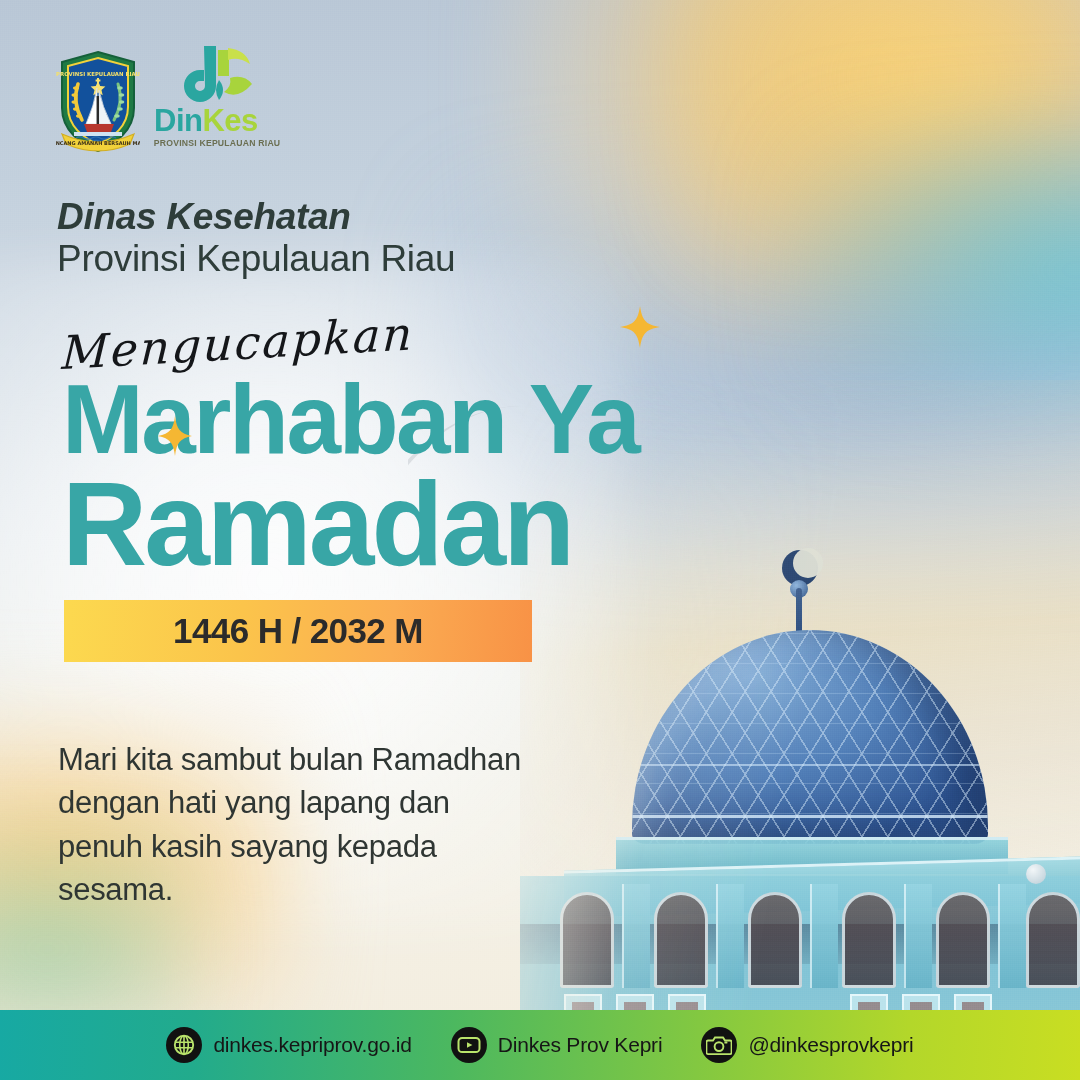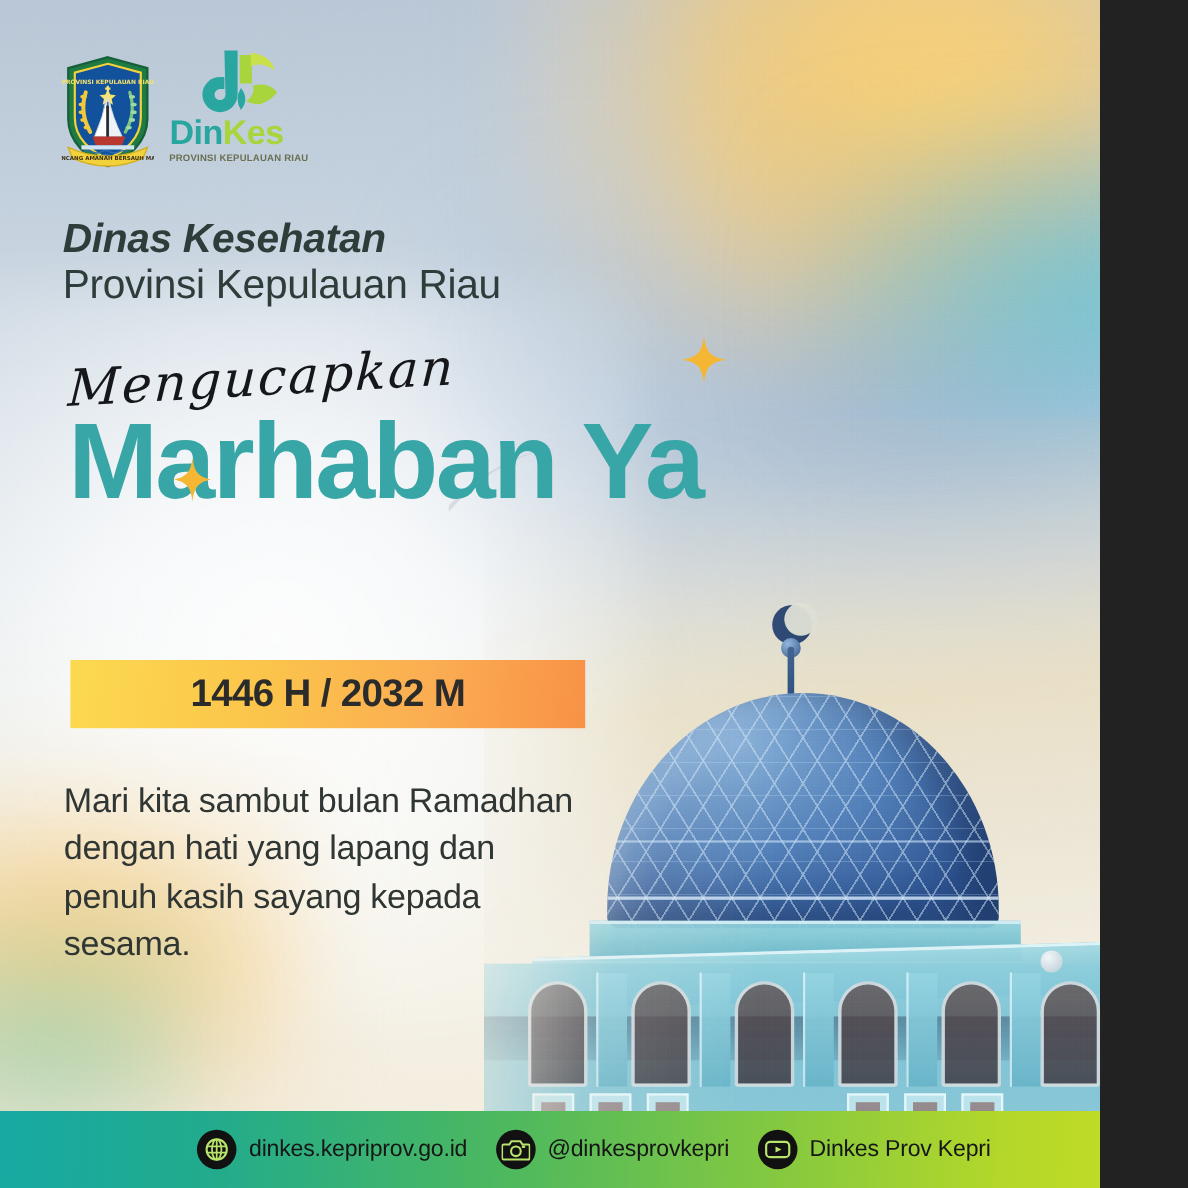--- a/index.html
+++ b/index.html
@@ -2,21 +2,21 @@
 <html><head>
 <meta charset="utf-8">
 <style>
   html, body {
     margin: 0;
     padding: 0;
     background: #222;
   }
   #poster {
     position: relative;
-    width: 1000px;
+    width: 1080px;
     height: 1080px;
     overflow: hidden;
     font-family: "Liberation Sans", sans-serif;
     background: #cfd9e4;
     isolation: isolate;
   }
 
   
   .bg-base {
     position: absolute; inset: 0;
@@ -389,21 +389,21 @@
   .badge span {
     font-size: 35px;
     font-weight: 700;
     color: #2b2b2b;
     letter-spacing: -0.6px;
   }
 
   
   .body-text {
     position: absolute;
-    left: 58px; top: 706px;
+    left: 58px; top: 738px;
     width: 470px;
     font-size: 31px;
     line-height: 1.40;
     color: #2f3633;
     letter-spacing: -0.3px;
     z-index: 5;
   }
 
   
   .footer {
@@ -413,21 +413,21 @@
     background: linear-gradient(93deg,
       #17a9a3 0%,
       #22ab8c 18%,
       #4cb85f 42%,
       #86c93f 66%,
       #b3d72a 84%,
       #c9de22 100%);
     display: flex;
     align-items: center;
     justify-content: center;
-    gap: 0px;
+    gap: 13px;
     z-index: 10;
   }
   .f-item {
     display: flex;
     align-items: center;
     gap: 11px;
     margin-right: 26px;
   }
   .f-item:last-child { margin-right: 0; }
   .f-icon {
@@ -571,20 +571,21 @@
 
   <div class="org">
     <div class="l1">Dinas Kesehatan</div>
     <div class="l2">Provinsi Kepulauan Riau</div>
   </div>
 
   <div class="script-word">Mengucapkan</div>
 
   <div class="headline">
     <span>Marhaban Ya</span>
+    <span class="hl2">Ramadan</span>
   </div>
 
   <div class="spark" style="left:620px; top:306px;">
     <svg width="40" height="42" viewBox="0 0 40 42">
       <path d="M20 0 C22 14 26 19 40 21 C26 23 22 28 20 42 C18 28 14 23 0 21 C14 19 18 14 20 0 Z" fill="#f5b733"></path>
     </svg>
   </div>
   <div class="spark" style="left:158px; top:416px;">
     <svg width="34" height="40" viewBox="0 0 34 40">
       <path d="M17 0 C18.6 13 22 17.5 34 20 C22 22.5 18.6 27 17 40 C15.4 27 12 22.5 0 20 C12 17.5 15.4 13 17 0 Z" fill="#f5b733"></path>
@@ -605,34 +606,34 @@
           <circle cx="12" cy="12" r="9.2" fill="none" stroke="#b9e36b" stroke-width="1.9"></circle>
           <ellipse cx="12" cy="12" rx="4.3" ry="9.2" fill="none" stroke="#b9e36b" stroke-width="1.6"></ellipse>
           <path d="M3 9.2 H21 M3 14.8 H21 M12 2.8 V21.2" stroke="#b9e36b" stroke-width="1.6"></path>
         </svg>
       </span>
       <span class="f-label">dinkes.kepriprov.go.id</span>
     </div>
 
     <div class="f-item">
       <span class="f-icon">
+        <svg width="26" height="20" viewBox="0 0 26 20">
+          <rect x="2.5" y="3" width="21" height="14" rx="3.6" fill="none" stroke="#b9e36b" stroke-width="2"></rect>
+          <path d="M11 7.2 L16.4 10 L11 12.8 Z" fill="#b9e36b"></path>
+        </svg>
+      </span>
+      <span class="f-label">Dinkes Prov Kepri</span>
+    </div>
+
+    <div class="f-item">
+      <span class="f-icon">
         <svg width="26" height="22" viewBox="0 0 26 22">
           <path d="M2 6.5 h5 l2 -3 h8 l2 3 h5 a1.6 1.6 0 0 1 1.6 1.6 v10.4 a1.6 1.6 0 0 1 -1.6 1.6 h-22 a1.6 1.6 0 0 1 -1.6 -1.6 v-10.4 a1.6 1.6 0 0 1 1.6 -1.6 Z" fill="none" stroke="#b9e36b" stroke-width="1.9"></path>
           <circle cx="13" cy="12.6" r="4.4" fill="none" stroke="#b9e36b" stroke-width="1.9"></circle>
           <rect x="18.4" y="7.4" width="3" height="2.2" rx="0.6" fill="#b9e36b"></rect>
         </svg>
       </span>
       <span class="f-label">@dinkesprovkepri</span>
     </div>
 
-    <div class="f-item">
-      <span class="f-icon">
-        <svg width="26" height="20" viewBox="0 0 26 20">
-          <rect x="2.5" y="3" width="21" height="14" rx="3.6" fill="none" stroke="#b9e36b" stroke-width="2"></rect>
-          <path d="M11 7.2 L16.4 10 L11 12.8 Z" fill="#b9e36b"></path>
-        </svg>
-      </span>
-      <span class="f-label">Dinkes Prov Kepri</span>
-    </div>
-
   </div>
 
 </div>
 
 </body></html>

